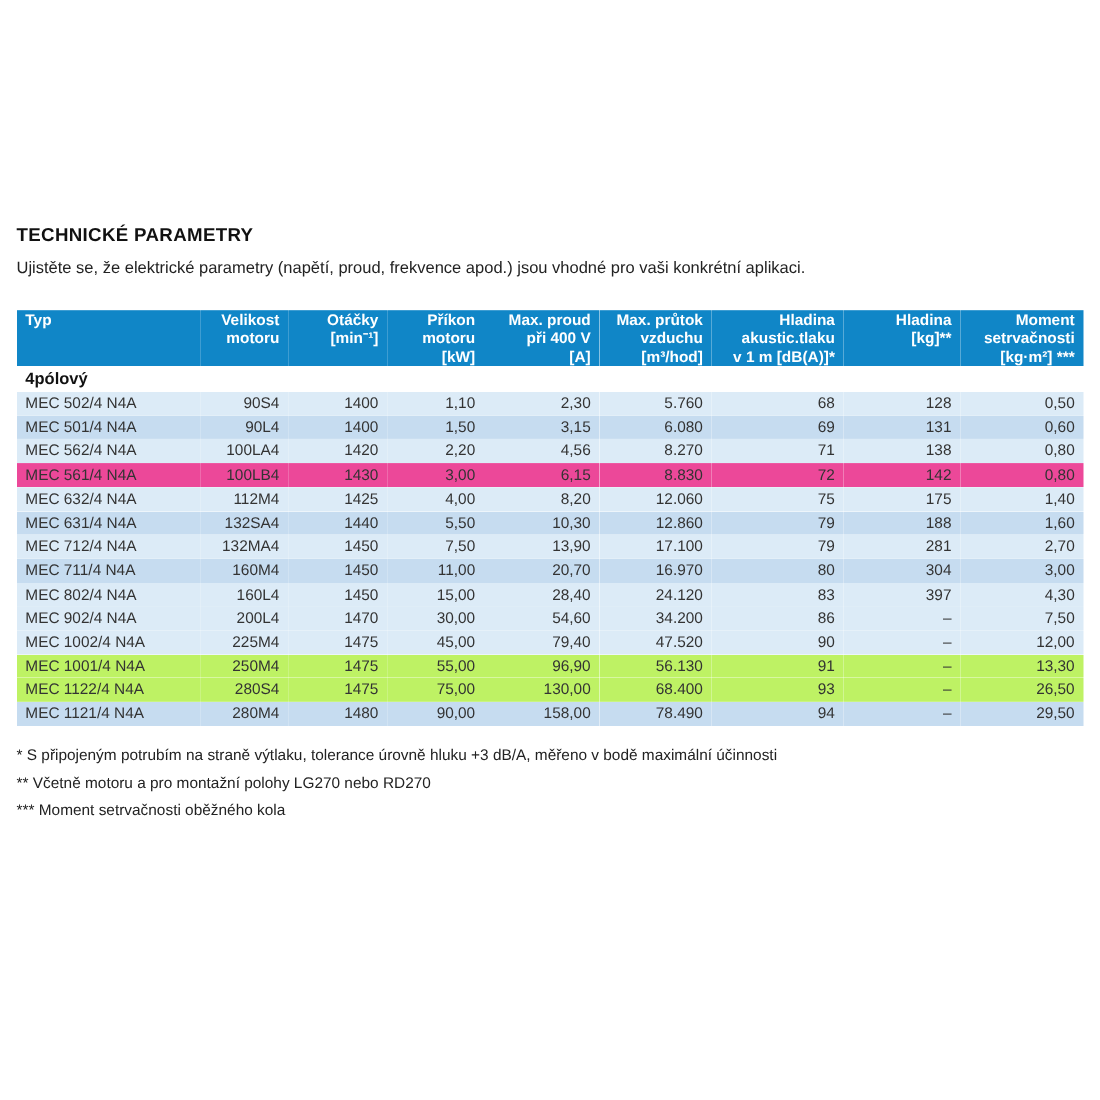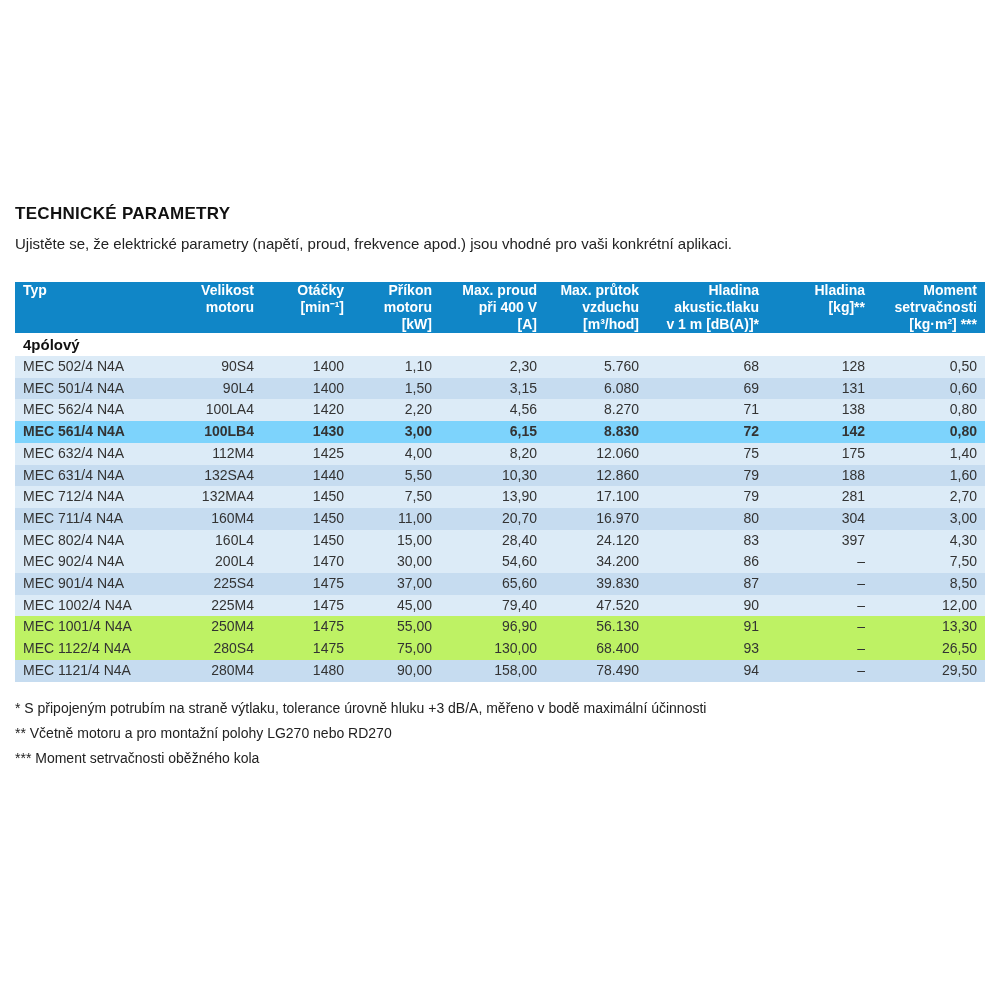--- a/index.html
+++ b/index.html
@@ -155,21 +155,21 @@
           <td class="col-0">MEC 562/4 N4A</td>
           <td class="col-1">100LA4</td>
           <td class="col-2">1420</td>
           <td class="col-3">2,20</td>
           <td class="col-4">4,56</td>
           <td class="col-5">8.270</td>
           <td class="col-6">71</td>
           <td class="col-7">138</td>
           <td class="col-8">0,80</td>
         </tr>
-        <tr class="data-row" style="background: #7dd3fc; font-weight: bold;">
+        <tr class="data-row" style="background: #ec4899;">
           <td class="col-0">MEC 561/4 N4A</td>
           <td class="col-1">100LB4</td>
           <td class="col-2">1430</td>
           <td class="col-3">3,00</td>
           <td class="col-4">6,15</td>
           <td class="col-5">8.830</td>
           <td class="col-6">72</td>
           <td class="col-7">142</td>
           <td class="col-8">0,80</td>
         </tr>
@@ -232,31 +232,20 @@
           <td class="col-0">MEC 902/4 N4A</td>
           <td class="col-1">200L4</td>
           <td class="col-2">1470</td>
           <td class="col-3">30,00</td>
           <td class="col-4">54,60</td>
           <td class="col-5">34.200</td>
           <td class="col-6">86</td>
           <td class="col-7">–</td>
           <td class="col-8">7,50</td>
         </tr>
-        <tr class="data-row" style="background: rgb(198, 220, 240);">
-          <td class="col-0">MEC 901/4 N4A</td>
-          <td class="col-1">225S4</td>
-          <td class="col-2">1475</td>
-          <td class="col-3">37,00</td>
-          <td class="col-4">65,60</td>
-          <td class="col-5">39.830</td>
-          <td class="col-6">87</td>
-          <td class="col-7">–</td>
-          <td class="col-8">8,50</td>
-        </tr>
         <tr class="data-row" style="background: rgb(220, 235, 247);">
           <td class="col-0">MEC 1002/4 N4A</td>
           <td class="col-1">225M4</td>
           <td class="col-2">1475</td>
           <td class="col-3">45,00</td>
           <td class="col-4">79,40</td>
           <td class="col-5">47.520</td>
           <td class="col-6">90</td>
           <td class="col-7">–</td>
           <td class="col-8">12,00</td>

